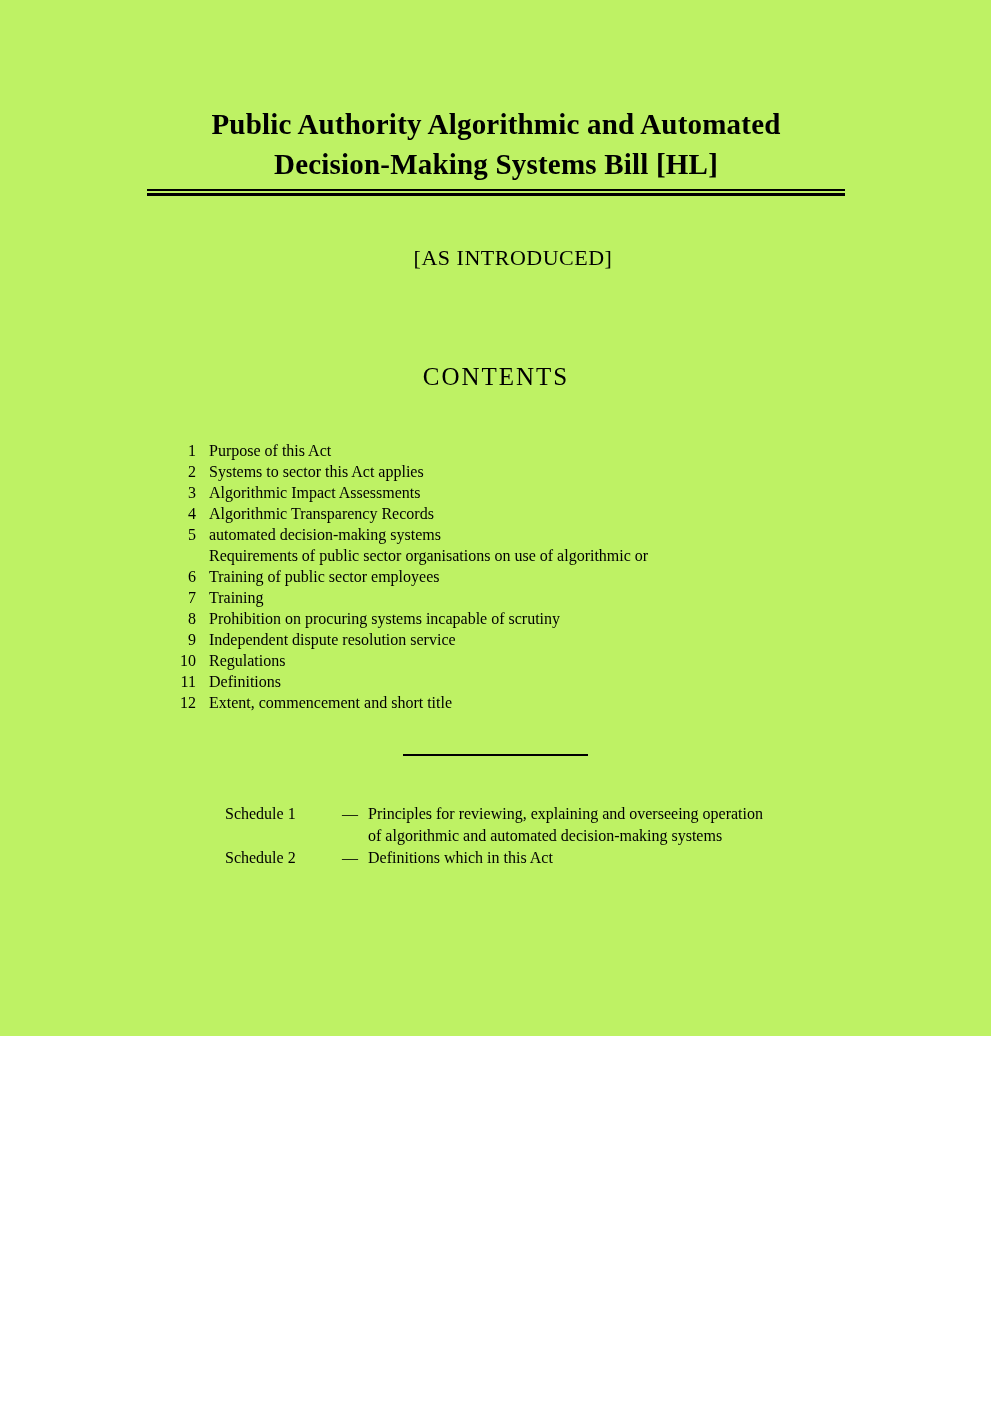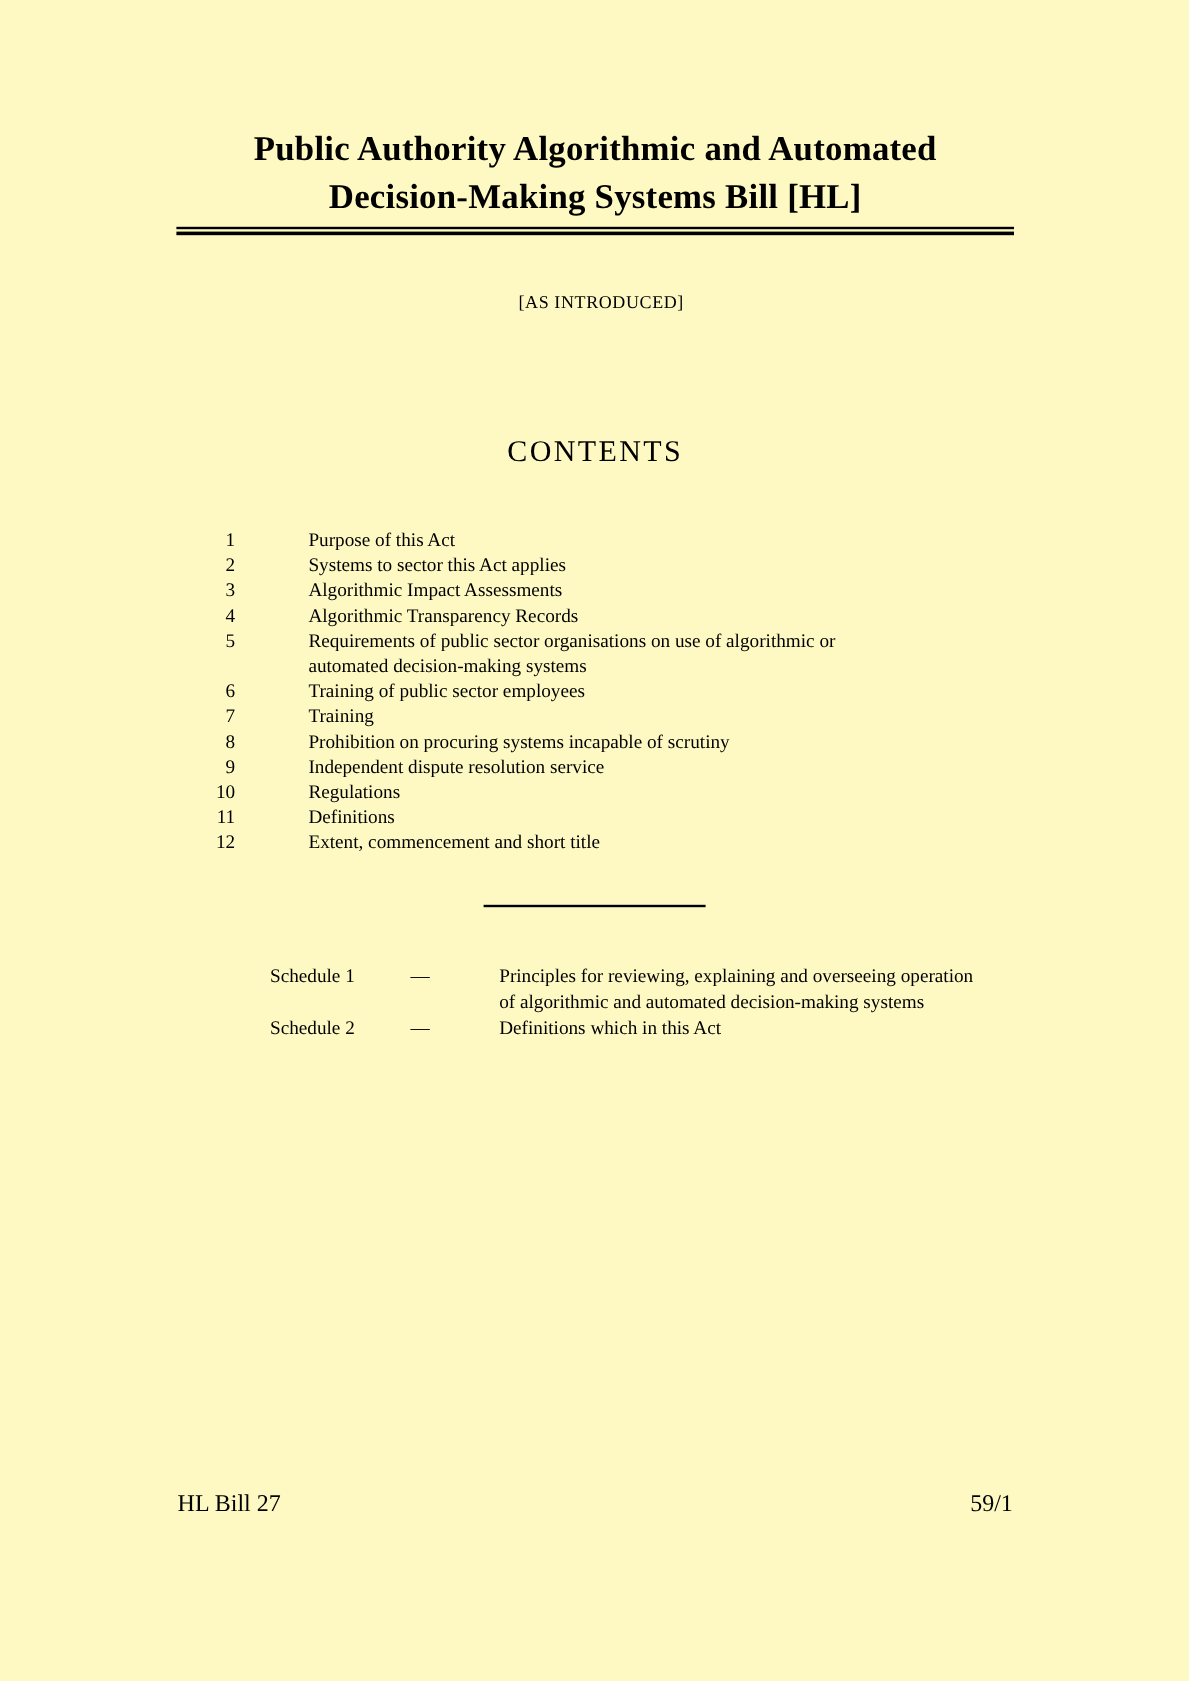--- a/index.html
+++ b/index.html
@@ -3,22 +3,22 @@
 <meta charset="utf-8">
 <style>
   html, body {
     margin: 0;
     padding: 0;
     background: #ffffff;
   }
   .page {
     position: relative;
     width: 991px;
-    height: 1401px;
-    background: #fef9c3;
+    height: 1036px;
+    background: #bef264;
     color: #000000;
     font-family: "Liberation Serif", "DejaVu Serif", serif;
     overflow: hidden;
   }
 
   
   .title-block {
     position: absolute;
     top: 104px;
     left: 147px;
@@ -37,24 +37,24 @@
     margin-top: 5px;
     height: 2px;
     border-top: 2px solid #000;
     border-bottom: 3px solid #000;
   }
 
   
   .status-line {
     position: absolute;
     top: 245px;
-    left: 152px;
+    left: 164px;
     width: 698px;
     text-align: center;
-    font-size: 15px;
+    font-size: 22px;
     letter-spacing: 0.5px;
   }
 
   
   .contents-heading {
     position: absolute;
     top: 363px;
     left: 147px;
     width: 698px;
     text-align: center;
@@ -70,21 +70,21 @@
     width: 698px;
     font-size: 16px;
     line-height: 21px;
   }
   .toc-row {
     display: grid;
     grid-template-columns: 49px 1fr;
     column-gap: 13px;
   }
   .toc-num { text-align: right; }
-  .ln { display: block; white-space: nowrap; margin-left: 48px; }
+  .ln { display: block; white-space: nowrap; }
 
   
   .divider {
     position: absolute;
     top: 754px;
     left: 403px;
     width: 185px;
     height: 0;
     border-top: 2px solid #000;
   }
@@ -155,22 +155,22 @@
     </div>
     <div class="toc-row">
       <span class="toc-num">4</span>
       <span class="toc-txt">
           <span class="ln">Algorithmic Transparency Records</span>
         </span>
     </div>
     <div class="toc-row">
       <span class="toc-num">5</span>
       <span class="toc-txt">
+        <span class="ln">automated decision-making systems</span>
         <span class="ln">Requirements of public sector organisations on use of algorithmic or</span>
-        <span class="ln">automated decision-making systems</span>
       </span>
     </div>
     <div class="toc-row">
       <span class="toc-num">6</span>
       <span class="toc-txt">
           <span class="ln">Training of public sector employees</span>
         </span>
     </div>
     <div class="toc-row">
       <span class="toc-num">7</span>

